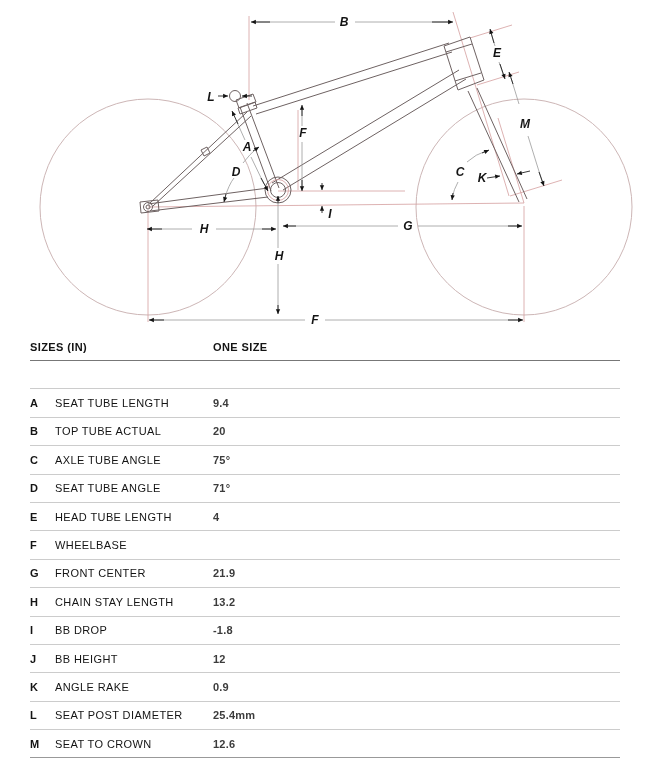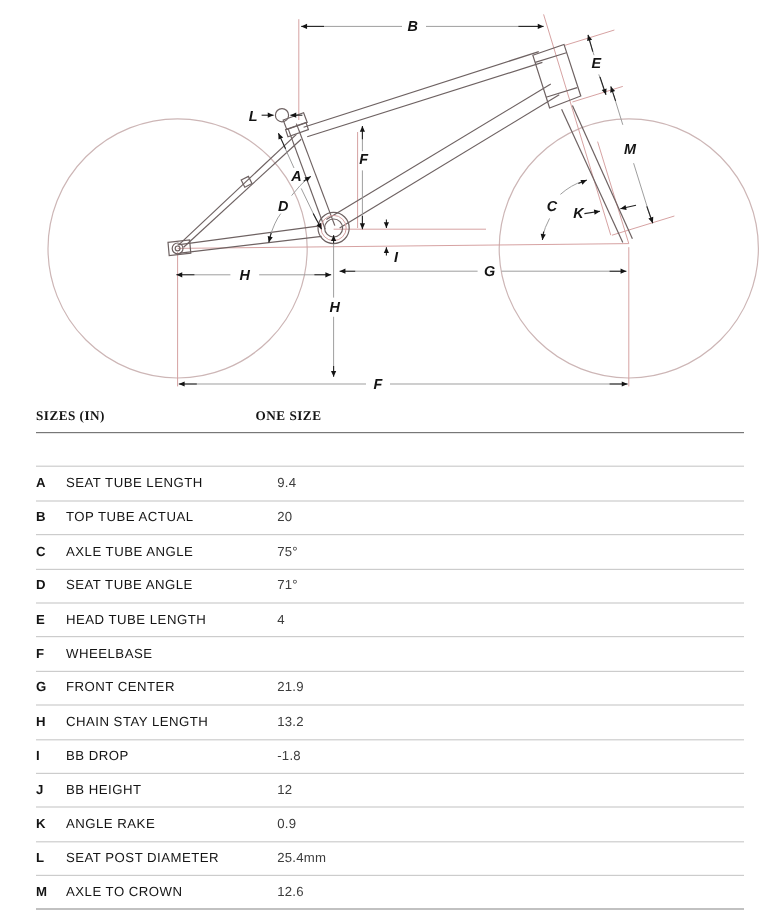--- a/index.html
+++ b/index.html
@@ -32,32 +32,32 @@
     font-size:12px;fill:var(--ink);
     text-anchor:middle;
   }
   .spec-table{
     position:absolute;left:30px;right:30px;top:333px;
   }
   .thead{
     display:grid;grid-template-columns:183px 1fr;
     align-items:center;height:28px;
     border-bottom:1px solid var(--headline);
-    font-weight:bold;font-size:11px;letter-spacing:0.4px;color:var(--ink);font-family:Liberation Serif, serif;
+    font-weight:bold;font-size:11px;letter-spacing:0.4px;color:var(--ink);
   }
   .trow{
     display:grid;grid-template-columns:25px 158px 1fr;
     align-items:center;height:28.4px;
     border-bottom:1px solid var(--rowline);
     font-size:11px;
   }
   .trow:last-child{border-bottom:1px solid var(--botline);}
   .trow .key{font-weight:bold;color:var(--ink);letter-spacing:0.4px;}
   .trow .name{font-weight:normal;color:var(--ink);letter-spacing:0.4px;}
-  .trow .val{font-weight:normal;color:var(--value);letter-spacing:0.2px;margin-left:18px;}
+  .trow .val{font-weight:bold;color:var(--value);letter-spacing:0.2px;}
 </style>
 </head>
 <body>
 
 <svg class="geo-svg" width="650" height="333" viewBox="0 0 650 333" xmlns="http://www.w3.org/2000/svg">
   <defs>
     <marker id="ar" viewBox="0 0 10 10" refX="9" refY="5" markerWidth="8" markerHeight="6" orient="auto">
       <path d="M0,1 L9,5 L0,9 Z" fill="#141414"></path>
     </marker>
   </defs>
@@ -261,17 +261,17 @@
       <span class="name">ANGLE RAKE</span>
       <span class="val">0.9</span>
     </div>
       <div class="trow">
       <span class="key">L</span>
       <span class="name">SEAT POST DIAMETER</span>
       <span class="val">25.4mm</span>
     </div>
       <div class="trow">
       <span class="key">M</span>
-      <span class="name">AXLE TO CROWN</span>
+      <span class="name">SEAT TO CROWN</span>
       <span class="val">12.6</span>
     </div>
     </div>
 </div>
 
 </body></html>

